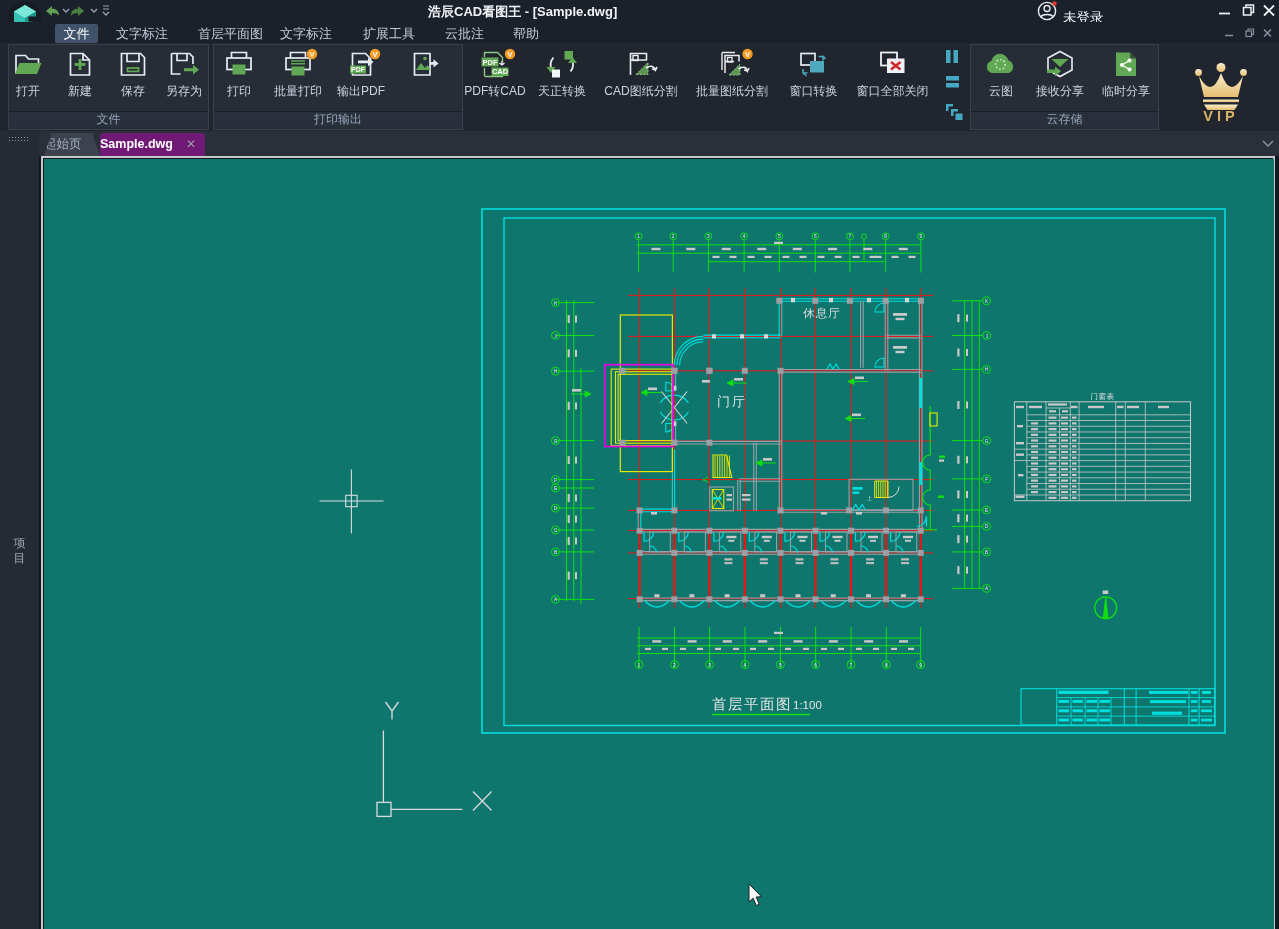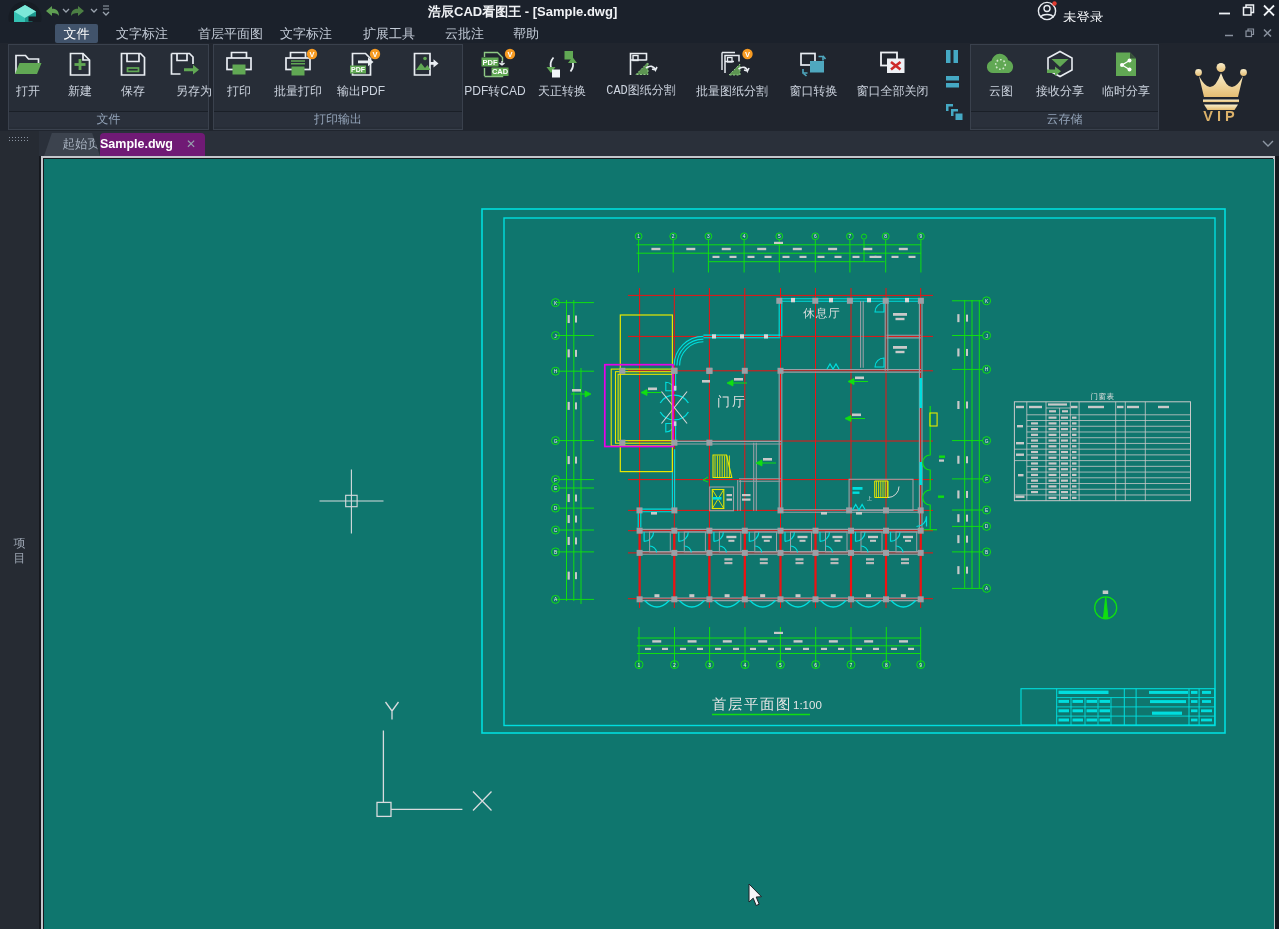--- a/index.html
+++ b/index.html
@@ -19,21 +19,21 @@
 #ribbon { position:absolute; left:0; top:43px; width:1279px; height:88px; background:#20252e; }
 .panel { position:absolute; top:1px; height:86px; background:#272d37; border:1px solid #3a414d; }
 .grouplabel { position:absolute; bottom:2px; left:0; right:0; text-align:center;
   color:#93a3b8; font-size:12px; height:16px; line-height:15px; border-top:1px solid #1a1f27; background:#2a303b;}
 .btnlabel { position:absolute; top:41px; height:14px; line-height:14px; text-align:center;
   color:#ccd3de; font-size:12px; white-space:nowrap; }
 .icon { position:absolute; top:5px; }
 
 #tabbar { position:absolute; left:39px; top:131px; width:1240px; height:25px; background:#2a303a; }
 #tab1 { position:absolute; left:5px; top:2px; width:56px; height:23px; background:#3c434e;
-  color:#a7b1bf; font-size:12.5px; text-align:right; line-height:23px;
+  color:#a7b1bf; font-size:12.5px; text-align:left; line-height:23px;
   clip-path:polygon(14% 0%, 86% 0%, 100% 100%, 0% 100%); }
 #tab2 { position:absolute; left:61px; top:2px; width:105px; height:23px; background:#701a75;
   color:#ffffff; font-size:12.5px; font-weight:bold; line-height:23px; border-radius:4px 4px 0 0; }
 #tab2 span.x { position:absolute; right:9px; top:0; color:#97a1ae; font-weight:normal; font-size:12px; }
 
 #sidebar { position:absolute; left:0; top:131px; width:39px; height:798px; background:#262b33; }
 #sidegrip { position:absolute; left:8px; top:5px; width:22px; height:7px;
   background-image:radial-gradient(circle, #8a93a0 0.8px, transparent 1px);
   background-size:3px 3px; }
 #sidetext { position:absolute; left:13px; top:405px; color:#9aa3b0; font-size:12px; line-height:15px; width:13px; text-align:center; }
@@ -102,28 +102,28 @@
     <div class="panel" style="left:213px; width:250px;">
         <div class="grouplabel">打印输出</div>
       </div>
     <div class="panel" style="left:970px; width:189px;">
         <div class="grouplabel">云存储</div>
       </div>
 
     <div class="btnlabel" style="left:4px; width:48px;">打开</div>
     <div class="btnlabel" style="left:56px; width:48px;">新建</div>
     <div class="btnlabel" style="left:109px; width:48px;">保存</div>
-    <div class="btnlabel" style="left:164px; width:60px;">另存为</div>
+    <div class="btnlabel" style="left:154px; width:60px;">另存为</div>
     <div class="btnlabel" style="left:215px; width:48px;">打印</div>
     <div class="btnlabel" style="left:268px; width:60px;">批量打印</div>
     <div class="btnlabel" style="left:331px; width:60px;">输出PDF</div>
     <div class="btnlabel" style="left:390px; width:60px;margin-top:48px;">输出图片</div>
     <div class="btnlabel" style="left:463px; width:64px;">PDF转CAD</div>
     <div class="btnlabel" style="left:532px; width:60px;">天正转换</div>
-    <div class="btnlabel" style="left:601px; width:80px;font-family:Liberation Mono, monospace;">CAD图纸分割</div>
+    <div class="btnlabel" style="left:601px; width:80px;">CAD图纸分割</div>
     <div class="btnlabel" style="left:692px; width:80px;">批量图纸分割</div>
     <div class="btnlabel" style="left:783px; width:61px;">窗口转换</div>
     <div class="btnlabel" style="left:853px; width:79px;">窗口全部关闭</div>
     <div class="btnlabel" style="left:977px; width:48px;">云图</div>
     <div class="btnlabel" style="left:1030px; width:60px;">接收分享</div>
     <div class="btnlabel" style="left:1096px; width:60px;">临时分享</div>
 
     <svg class="icon" style="left:11px;" width="34" height="34" viewBox="0 0 34 34">
       <path d="M5 26 V7.5 h9.5 l3 3.5 h10 V15" fill="none" stroke="#e9edf2" stroke-width="1.7"></path>
       <polygon points="8.5,15 30.5,15 26,26 4,26" fill="#61a854"></polygon>

